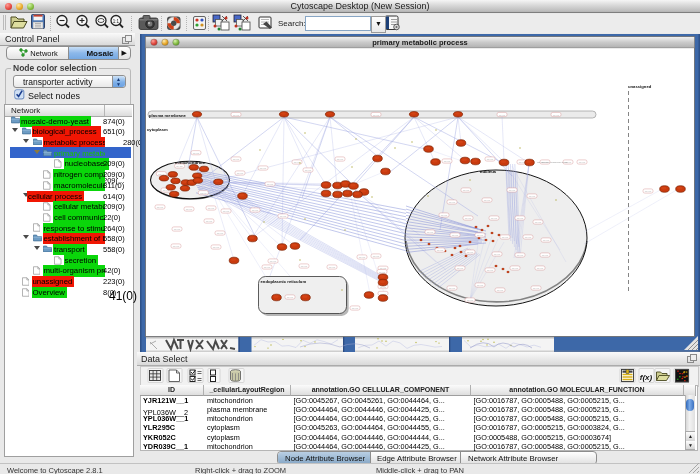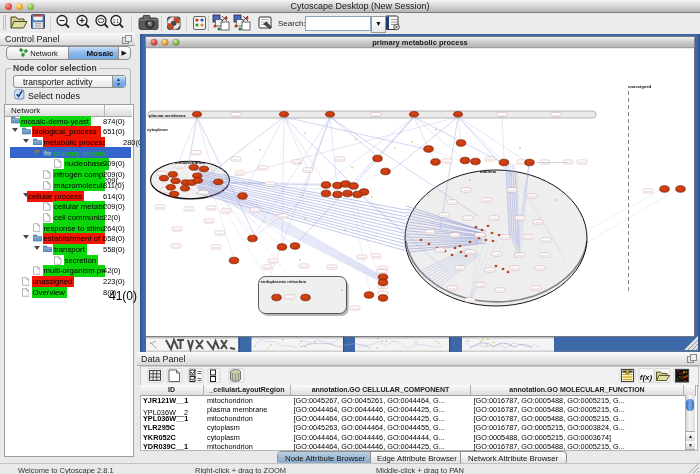--- a/index.html
+++ b/index.html
@@ -40,21 +40,21 @@
 .g{background:#0ad60a;}
 .r{background:#f11603;}
 #dphead{left:137px;top:352px;width:563px;height:13px;background:linear-gradient(#fafafa,#d9d9d9);border-bottom:1px solid #ababab;}
 #dphead span{position:absolute;left:4px;top:1.5px;font-size:9px;color:#222;}
 #dptools{left:140px;top:366px;width:557px;height:19px;background:#f1f1f1;border:1px solid #c9c9c9;}
 
 #dtable{left:140px;top:385px;width:556px;height:64px;background:#fff;border:1px solid #b5b5b5;}
 .th{position:absolute;top:385px;height:9.5px;background:linear-gradient(#fbfbfb,#dedede);border-right:1px solid #b0b0b0;border-bottom:1px solid #9e9e9e;font-size:7px;font-weight:bold;color:#222;text-align:center;overflow:hidden;white-space:nowrap;}
 .td{position:absolute;font-size:7.3px;color:#000;white-space:nowrap;overflow:hidden;}
 
-#btabs{left:277px;top:451px;width:288px;height:12px;border:1px solid #8d8d8d;border-radius:4px;background:linear-gradient(#fff,#e0e0e0);}
+#btabs{left:277px;top:451px;width:288px;height:12px;border:1px solid #8d8d8d;border-radius:4px;background:linear-gradient(#fff,#e0e0e0);padding-left:30px;}
 #btabs .s1{position:absolute;left:0;top:0;width:92px;height:12px;background:linear-gradient(#b9cfe4,#86a7c6);border-right:1px solid #8d8d8d;border-radius:4px 0 0 4px;}
 #btabs .s2{position:absolute;left:92px;top:0;width:90px;height:12px;border-right:1px solid #8d8d8d;}
 #btabs .blbl{position:absolute;top:2px;font-size:7.8px;color:#111;white-space:nowrap;}
 #status{left:0;top:463px;width:700px;height:11px;background:#e9e9e9;border-top:1px solid #c2c2c2;}
 #status span{position:absolute;top:2px;font-size:7.5px;color:#333;}
 </style></head>
 <body>
 <div class="abs" id="titlebar">
     <span class="t">Cytoscape Desktop (New Session)</span>
   </div>
@@ -817,21 +817,21 @@
 <ellipse cx="664.5" cy="189" rx="4.8" ry="3.3" fill="#c93a0e" stroke="#7e2405" stroke-width="0.7"></ellipse>
 <ellipse cx="663.9" cy="188.2" rx="2.64" ry="1.386" fill="#d84a1a" opacity="0.6"></ellipse>
 <ellipse cx="680.5" cy="189" rx="4.8" ry="3.3" fill="#c93a0e" stroke="#7e2405" stroke-width="0.7"></ellipse>
 <ellipse cx="679.9" cy="188.2" rx="2.64" ry="1.386" fill="#d84a1a" opacity="0.6"></ellipse>
 <text x="628" y="87.5" font-size="4.2" font-weight="bold" fill="#111">unassigned</text>
 <line x1="628.5" y1="91" x2="628.5" y2="291" stroke="#777" stroke-width="0.9" stroke-dasharray="4 3"></line>
 </g>
   </svg>
 
 <div class="abs" id="dphead">
-    <span>Data Panel</span>
+    <span>Data Select</span>
   </div>
 <div class="abs" id="dptools"></div>
 <div class="abs" id="dtable"></div>
 <svg class="abs" style="left:137px;top:366px" width="563" height="20" viewBox="0 0 563 20">
 <rect x="11" y="2.5" width="15" height="14" rx="1" fill="#f6f6f6" stroke="#cfcfcf" stroke-width="0.8"></rect>
 <g transform="translate(12.5,4.5)">
       <rect x="0" y="0" width="11" height="10" fill="#e8e8e8" stroke="#333" stroke-width="0.9"></rect>
       <path d="M0 3.3 h11 M0 6.6 h11 M3.6 0 v10 M7.2 0 v10" stroke="#333" stroke-width="0.8"></path>
     </g>
 <rect x="30" y="2.5" width="15" height="14" rx="1" fill="#f6f6f6" stroke="#cfcfcf" stroke-width="0.8"></rect>
@@ -930,19 +930,19 @@
 <div class="abs" style="left:685px;top:440.5px;width:9px;height:8.5px;background:linear-gradient(#fdfdfd,#d5d5d5);border:1px solid #aaa;border-width:0 0 1px 1px;font-size:5px;text-align:center;line-height:8px;color:#222;">▼</div>
 
 <div class="abs" id="btabs">
   <div class="s1"></div>
     <div class="s2"></div>
   <span class="blbl" style="left:7px;">Node Attribute Browser</span>
   <span class="blbl" style="left:99px;">Edge Attribute Browser</span>
   <span class="blbl" style="left:190px;">Network Attribute Browser</span>
 </div>
 <div class="abs" id="status">
-  <span style="left:18px;text-decoration:underline;">Welcome to Cytoscape 2.8.1</span>
+  <span style="left:7px;text-decoration:underline;">Welcome to Cytoscape 2.8.1</span>
   <span style="left:195px;">Right-click + drag to ZOOM</span>
   <span style="left:376px;">Middle-click + drag to PAN</span>
 </div>
 <svg class="abs" style="left:686px;top:460px" width="14" height="14" viewBox="0 0 14 14">
     <path d="M13 3 L3 13 M13 7 L7 13 M13 11 L11 13" stroke="#a8a8a8" stroke-width="1"></path>
   </svg>
 
 </body></html>

